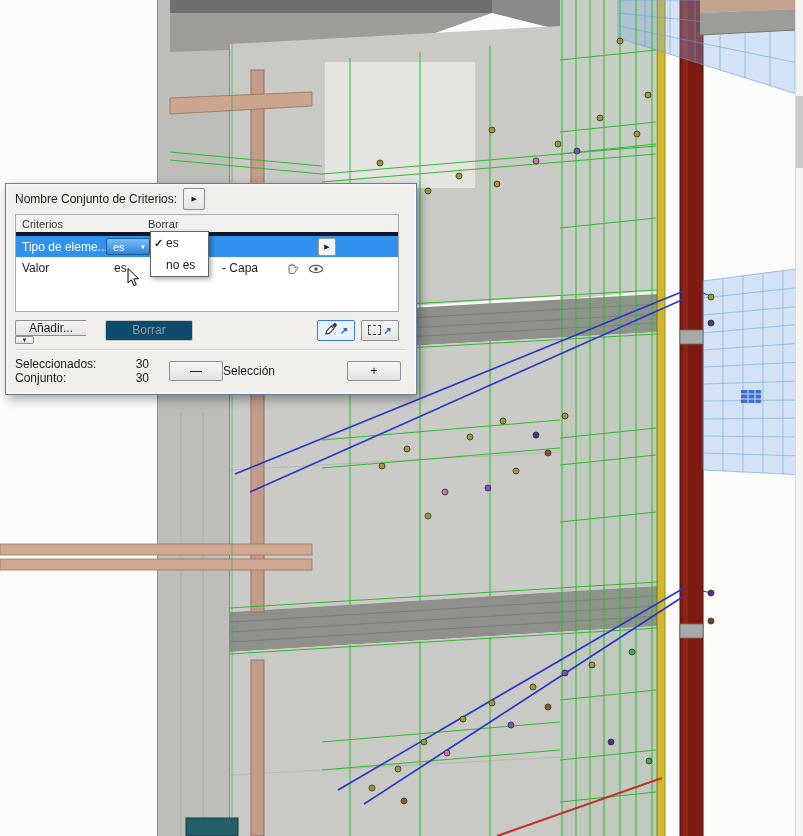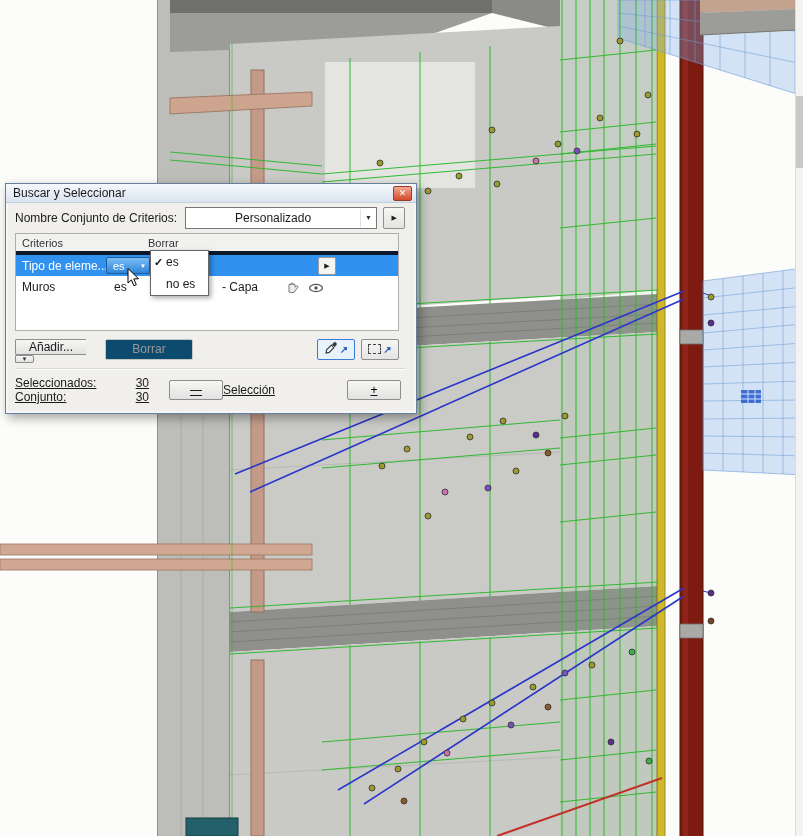--- a/index.html
+++ b/index.html
@@ -72,21 +72,21 @@
   .btn.disabled{color:#9a9a9a;background:#0c4a6e;border-color:#c6c6c4;}
   .btn-borrar{margin-left:19px;width:88px;}
   .spacer{flex:1;}
   .icon-btn{width:38px;height:21px;box-sizing:border-box;margin-left:6px;border:1px solid #8e8e8e;border-radius:2px;
             background:linear-gradient(#f6f6f5,#e4e4e2);display:flex;align-items:center;justify-content:center;gap:2px;}
   .icon-btn.active{border:1px solid #3a7bd5;background:#e8f2fd;}
   .ne{color:#2b5fc0;font-size:10px;font-weight:bold;}
   .marq{width:11px;height:8px;border:1px dashed #444;}
 
   .sep{margin:8px 10px 0;border-top:1px solid #d9d9d9;border-bottom:1px solid #fbfbfa;}
-  .footer{display:flex;align-items:center;padding:6px 15px 0 9px;text-decoration:underline;}
+  .footer{display:flex;align-items:center;padding:6px 15px 0 9px;}
   .counts{width:146px;}
   .count-line{display:flex;line-height:14px;}
   .cv{margin-left:auto;text-align:right;padding-right:12px;}
   .sel-btn{width:54px;height:20px;box-sizing:border-box;margin-left:8px;border:1px solid #8e8e8e;border-radius:2px;
            background:linear-gradient(#f6f6f5,#e2e2e0);font:12px "Liberation Sans",sans-serif;line-height:10px;}
   .sel-lbl{flex:1;text-align:left;}
   .cursor{position:absolute;left:121px;top:84px;z-index:40;}
 </style>
 </head>
 <body>
@@ -284,33 +284,23 @@
     <line x1="497" y1="836" x2="662" y2="778" stroke="#c23129" stroke-width="2"></line>
     <rect x="186" y="818" width="52" height="18" fill="#23606a" stroke="#143c44"></rect>
   </svg>
   </div>
 
   <div class="scrollbar">
     <div class="thumb"></div>
   </div>
 
   <div class="dialog">
-    <div class="titlebar">
-      <span class="title">Buscar y Seleccionar</span>
-      <div class="close-btn">
-        <span>✕</span>
-      </div>
-    </div>
 
     <div class="nombre-row">
       <span>Nombre Conjunto de Criterios:</span>
-      <div class="combo">
-        <span class="combo-text">Personalizado</span>
-        <span class="combo-arrow">▼</span>
-      </div>
       <div class="side-btn">
         <span>▶</span>
       </div>
     </div>
 
     <div class="criteria-box">
       <div class="thead">
         <span class="th1">Criterios</span>
         <span>Borrar</span>
       </div>
@@ -320,21 +310,21 @@
         <div class="rel-combo">
           <span>es</span>
           <span class="rc-arrow">▼</span>
         </div>
         <div class="row-play">
           <span>▶</span>
         </div>
       </div>
 
       <div class="trow">
-        <span class="c1">Muros</span>
+        <span class="c1">Valor</span>
         <span class="c2">es</span>
         <span class="c3">- Capa</span>
         <span class="hand-ic">
           <svg width="15" height="14" viewBox="0 0 15 14">
               <path d="M4,12 V5 a1,1 0 0 1 2,0 V4 a1,1 0 0 1 2,0 V5 a1,1 0 0 1 2,0 v2 l1.5,-1 a1,1 0 0 1 1.3,1.4 L10,11 q-0.5,1.5 -2,1.5 h-2.5 q-1.5,0 -1.5,-0.5 Z" fill="#ececea" stroke="#666" stroke-width="0.9"></path>
             </svg>
         </span>
         <span class="eye-ic">
           <svg width="16" height="10" viewBox="0 0 16 10">
               <ellipse cx="8" cy="5" rx="6.5" ry="3.6" fill="none" stroke="#555" stroke-width="1.1"></ellipse>

